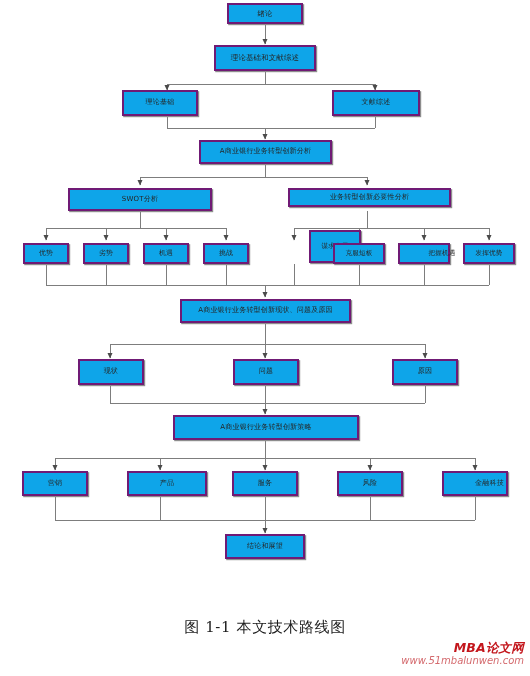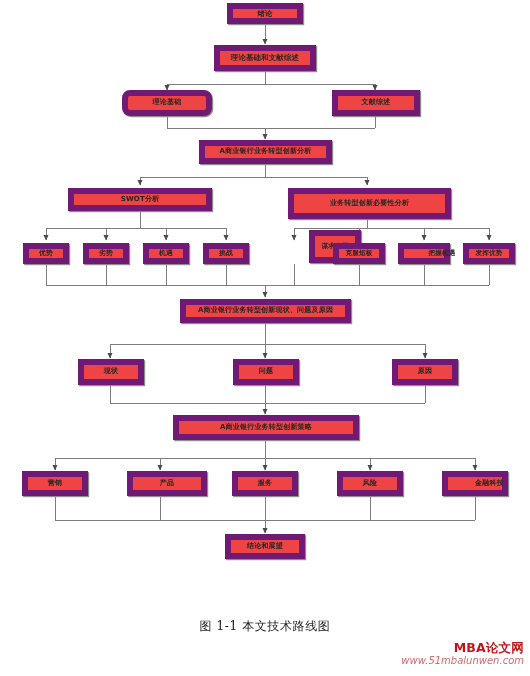--- a/index.html
+++ b/index.html
@@ -20,60 +20,60 @@
     position: absolute;
     left: 0;
     top: 0;
     width: 530px;
     height: 676px;
   }
 
   .node {
     position: absolute;
     box-sizing: border-box;
-    background: #ef4444;
-    border: 6px solid #701a75;
+    background: #0ea5e9;
+    border: 2px solid #701a75;
     box-shadow: 1.2px 1.2px 0 0 #8d8d8d;
     display: flex;
     align-items: center;
     justify-content: center;
     text-align: center;
     line-height: 1.05;
     color: #262626;
     letter-spacing: 0.2px;
     white-space: nowrap;
-    font-weight: bold;
   }
 
   .node.sz-xl { font-size: 7.4px; }
   .node.sz-lg { font-size: 7.0px; }
   .node.sz-md { font-size: 6.8px; }
   .node.sz-sm { font-size: 6.6px; }
 
   .caption {
     position: absolute;
     left: 0;
     top: 618px;
     width: 530px;
     text-align: center;
     font-family: "DejaVu Serif", "Liberation Serif", serif;
-    font-size: 12px;
+    font-size: 15px;
     color: #1c1c1c;
     letter-spacing: 0.6px;
   }
 
   .watermark {
     position: absolute;
     right: 6px;
     top: 641px;
     width: 130px;
     text-align: right;
   }
   .watermark .wm-top {
     font-family: "DejaVu Sans", "Liberation Sans", sans-serif;
+    font-style: italic;
     font-weight: bold;
     font-size: 12.5px;
     color: #c3161c;
     letter-spacing: 0.2px;
     display: block;
     line-height: 1.15;
   }
   .watermark .wm-bottom {
     font-family: "DejaVu Sans", "Liberation Sans", sans-serif;
     font-style: italic;
@@ -167,35 +167,35 @@
 </svg>
 
 <div class="node sz-xl" style="left:227px; top:3px; width:76px; height:21px;">
   <span>绪论</span>
 </div>
 
 <div class="node sz-xl" style="left:214px; top:45px; width:102px; height:26px;">
   <span>理论基础和文献综述</span>
 </div>
 
-<div class="node sz-lg" style="left:122px; top:90px; width:90px; height:26px;border-radius:8px;">
+<div class="node sz-lg" style="left:122px; top:90px; width:76px; height:26px;">
   <span>理论基础</span>
 </div>
 <div class="node sz-lg" style="left:332px; top:90px; width:88px; height:26px;">
   <span>文献综述</span>
 </div>
 
 <div class="node sz-lg" style="left:199px; top:140px; width:133px; height:24px;">
   <span>A商业银行业务转型创新分析</span>
 </div>
 
 <div class="node sz-lg" style="left:68px; top:188px; width:144px; height:23px;">
   <span>SWOT分析</span>
 </div>
-<div class="node sz-lg" style="left:288px; top:188px; width:163px; height:31px;">
+<div class="node sz-lg" style="left:288px; top:188px; width:163px; height:19px;">
   <span>业务转型创新必要性分析</span>
 </div>
 
 <div class="node sz-md" style="left:23px; top:243px; width:46px; height:21px;">
   <span>优势</span>
 </div>
 <div class="node sz-md" style="left:83px; top:243px; width:46px; height:21px;">
   <span>劣势</span>
 </div>
 <div class="node sz-md" style="left:143px; top:243px; width:46px; height:21px;">

